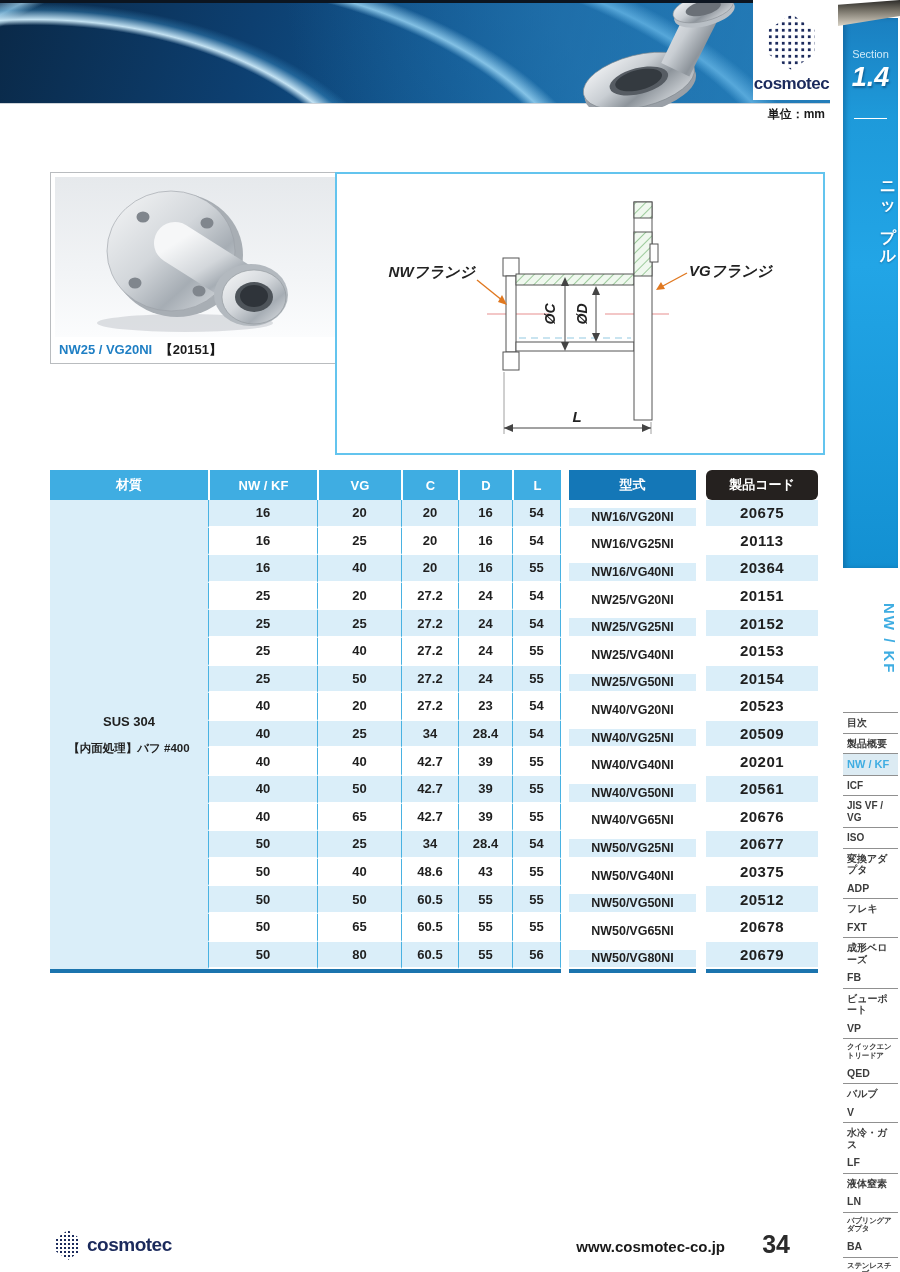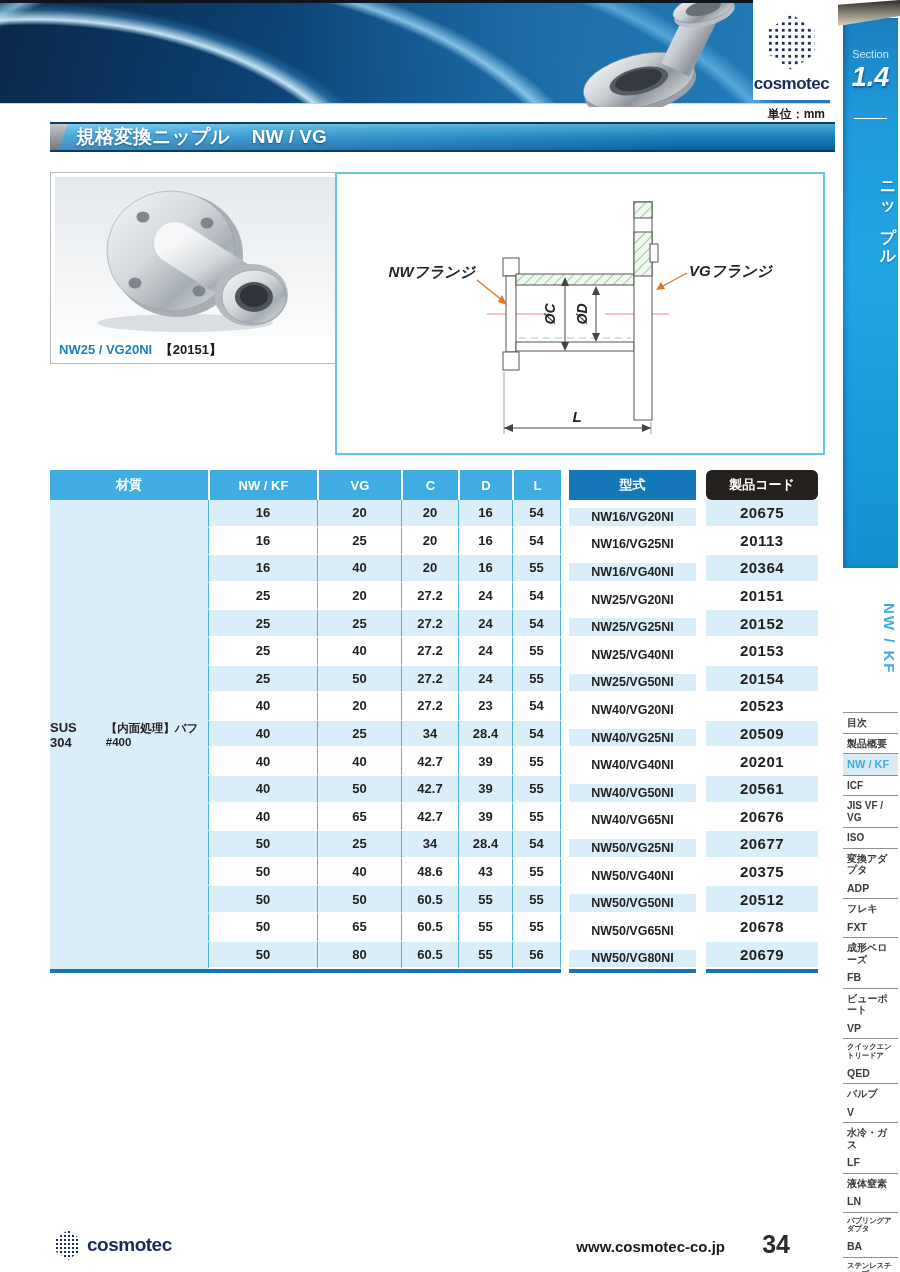--- a/index.html
+++ b/index.html
@@ -77,21 +77,21 @@
   .spec-table{position:absolute;left:50px;top:470px;display:grid;
     grid-template-columns:158px 109px 84px 57px 54px 49px 8px 127px 10px 112px;
     grid-template-rows:30px repeat(17,27.6px) 4px;}
   .hdr{background:var(--accent,#3fade2);color:#fff;font-size:13px;font-weight:bold;
     display:flex;align-items:center;justify-content:center;}
   .hdr+.hdr{border-left:2px solid #fff;}
   .hdr.gap-h{background:#fff;border-left:none;}
   .hdr.model-h{background:var(--model-header,#1477b7);border-left:none;}
   .hdr.code-h{background:var(--code-header,#25211f);border-left:none;border-radius:6px;}
   .material-cell{grid-column:1;grid-row:2 / span 17;background:var(--row-blue,#daeef9);
-    display:flex;flex-direction:row;align-items:center;justify-content:center;gap:12px;}
+    display:flex;flex-direction:column;align-items:center;justify-content:center;gap:12px;}
   .mat1{font-size:13px;font-weight:bold;color:#1f1f1f;}
   .mat2{font-size:11.5px;font-weight:bold;color:#1f1f1f;}
   .cell{display:flex;align-items:center;justify-content:center;font-weight:bold;color:#1f1f1f;
     border-bottom:2px solid #fff;}
   .cell.even{background:var(--row-blue,#daeef9);}
   .cell.odd{background:#fff;}
   .cell.gap{background:#fff;border-bottom:none;}
   .cell.num{font-size:13px;border-left:1px solid #49b2e2;}
   .cell.num.last{border-right:1px solid #49b2e2;}
   .cell.model{font-size:12.5px;margin-top:8px;}
@@ -210,25 +210,20 @@
           <div class="nav-label">ステンレスチューブ</div>
           <div class="nav-code">ST</div>
         </div>
         <div class="nav-item">
           <div class="nav-label">工具・その他</div>
         </div>
       </div>
   </div>
 
   <div class="unit-label">単位：mm</div>
-  <div class="title-bar">
-    <div class="title-accent"></div>
-    <span class="title-main">規格変換ニップル</span>
-    <span class="title-sub">NW / VG</span>
-  </div>
 
   <div class="photo-frame">
     <div class="photo-area">
       <svg width="260" height="162" viewBox="0 0 260 162">
         <defs>
           <linearGradient id="pg" x1="0" y1="0" x2="1" y2="1">
             <stop offset="0" stop-color="#f6f7f8"></stop>
               <stop offset=".45" stop-color="#d3d7db"></stop>
             <stop offset=".7" stop-color="#a6adb4"></stop>
               <stop offset="1" stop-color="#e3e6e9"></stop>

